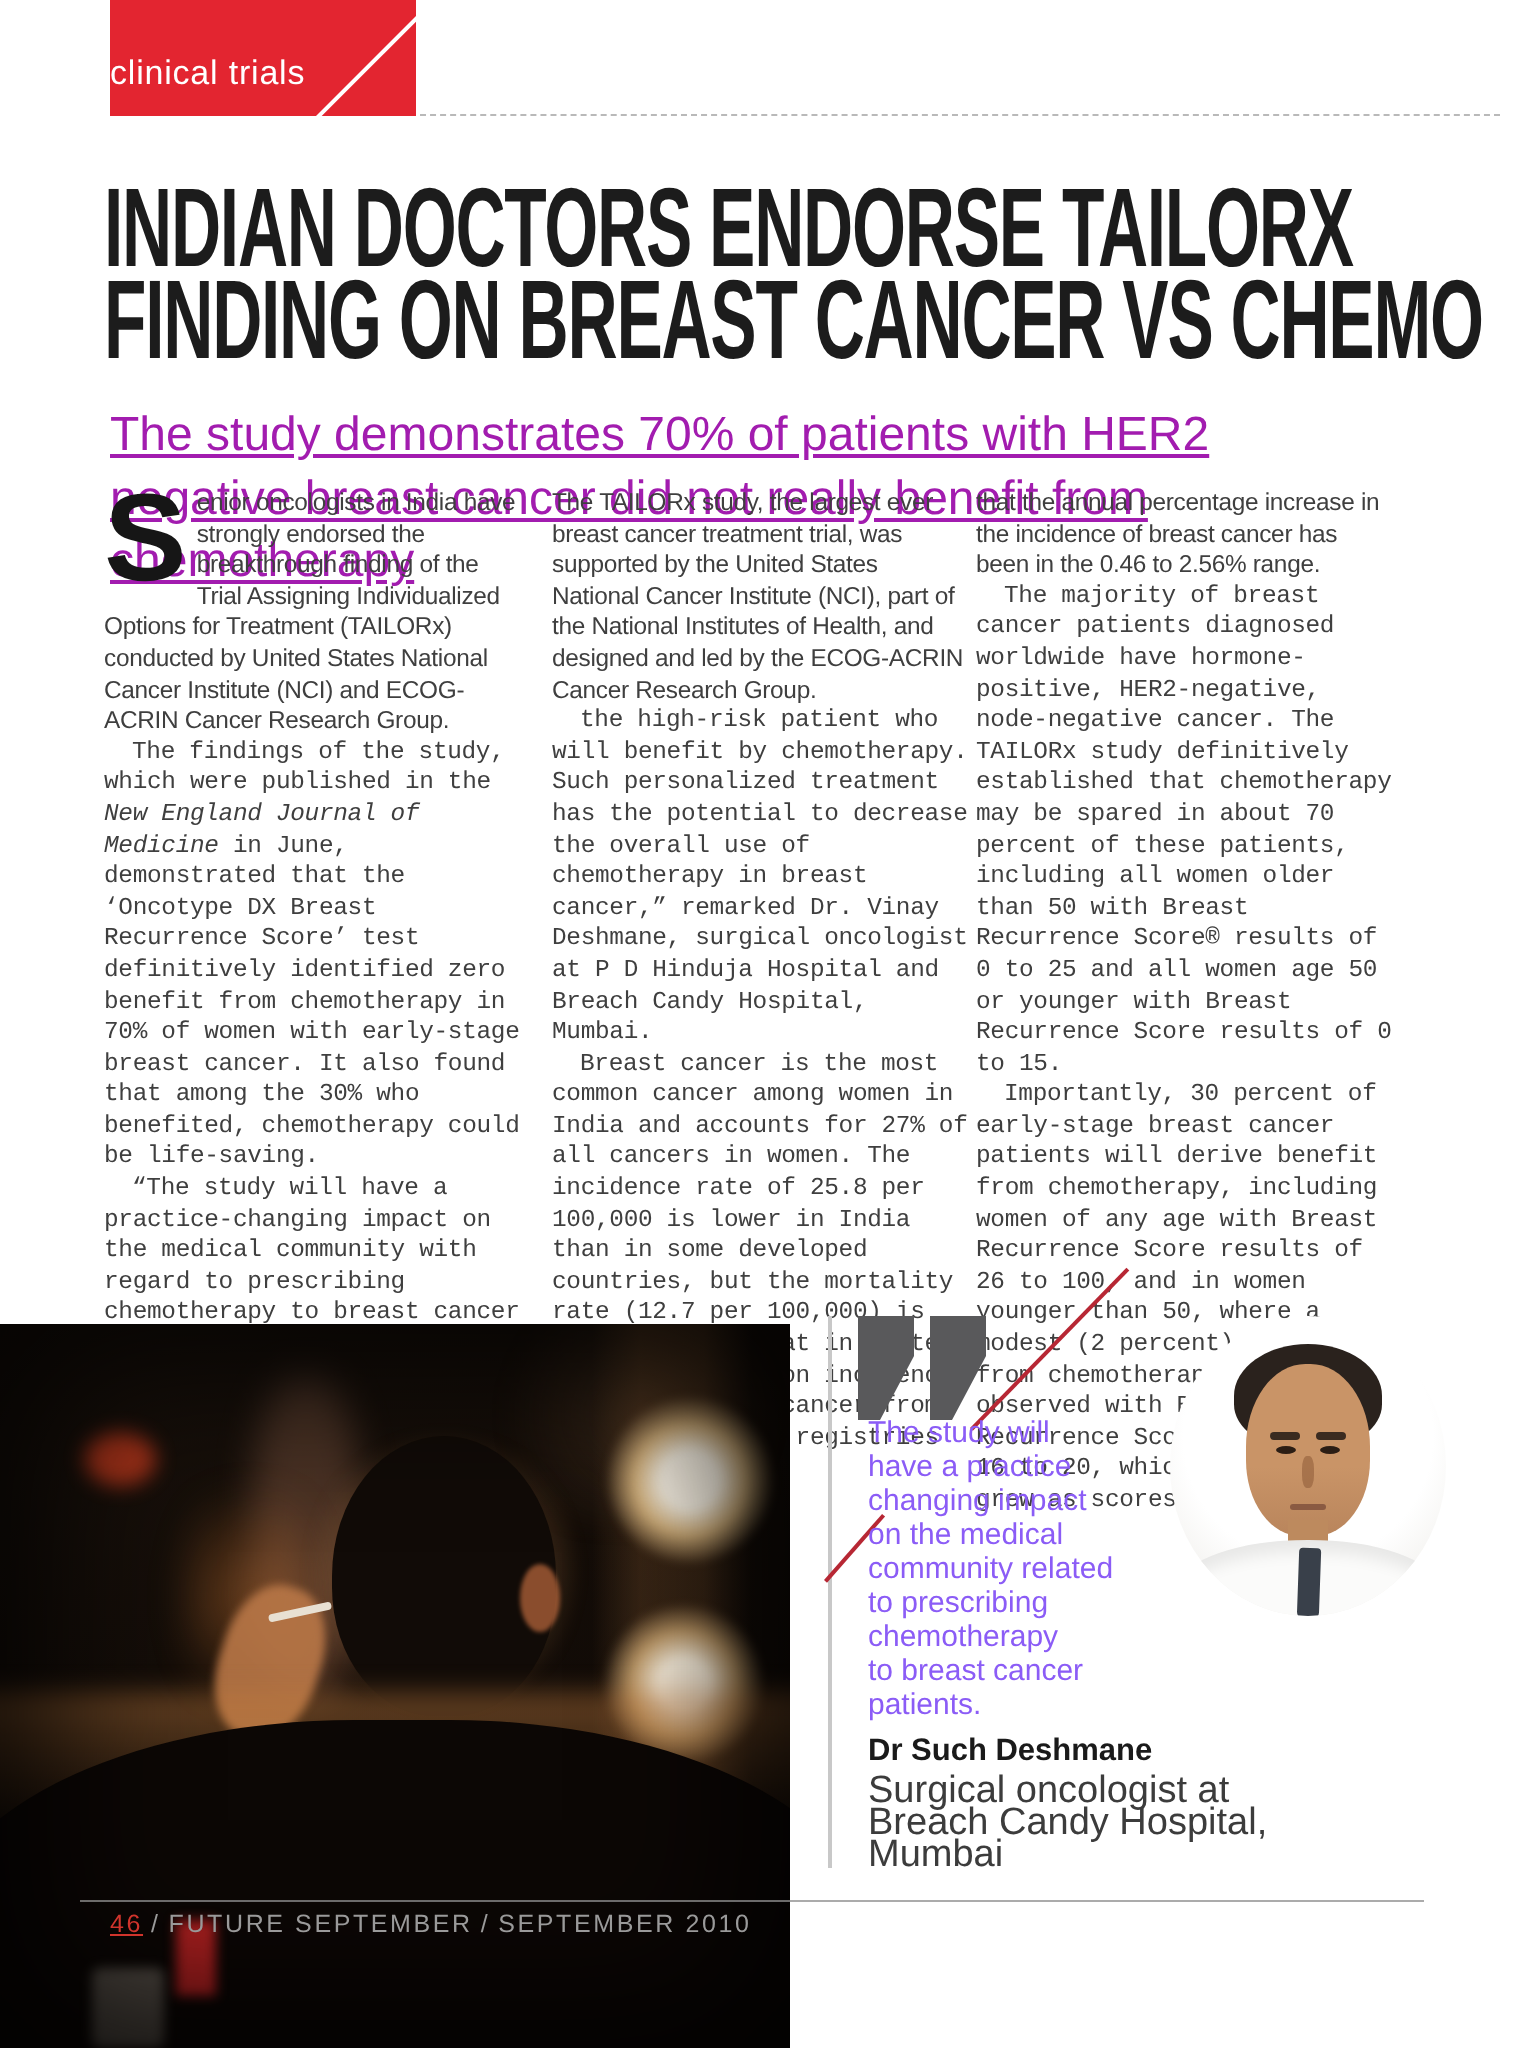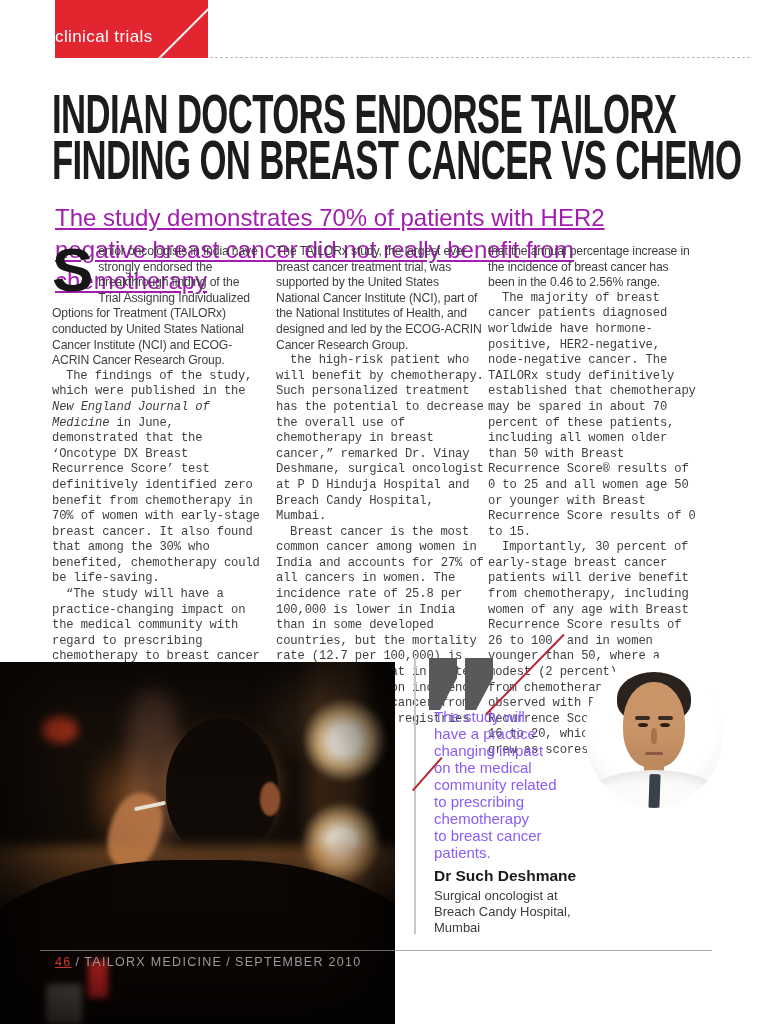--- a/index.html
+++ b/index.html
@@ -96,21 +96,21 @@
   .redline-long  { left:485px; top:714px; width:112px; transform:rotate(-45.7deg); }
   .redline-short { left:412px; top:790px; width:44px;  transform:rotate(-48.7deg); }
   .qmark { position:absolute; left:429px; top:658px; z-index:3; }
   .pullquote-text {
     position:absolute; left:434px; top:708px; width:160px; z-index:3;
     font-size:15px; line-height:17px; color:#8b5cf6; white-space:pre-line;
   }
   .author-name { position:absolute; left:434px; top:867px; z-index:3;
     font-size:15.5px; font-weight:bold; color:#1a1a1a; }
   .author-title { position:absolute; left:434px; top:888px; z-index:3;
-    font-size:13px; line-height:16px; color:#3c3c3c; white-space:pre-line; }
+    font-size:19px; line-height:16px; color:#3c3c3c; white-space:pre-line; }
   
   .portrait {
     position:absolute; left:585px; top:658px; width:138px; height:150px;
     border-radius:50%; overflow:hidden; z-index:4;
     background:radial-gradient(circle at 50% 40%, #ffffff 0 55%, #e9e7e2 100%);
   }
   .portrait * { position:absolute; }
   .pt-hair { left:32px; top:14px; width:74px; height:52px;
     background:#2a221d; border-radius:50% 50% 42% 42%; }
   .pt-face { left:38px; top:24px; width:62px; height:86px;
@@ -217,16 +217,16 @@
     <div class="pt-eye-r"></div>
     <div class="pt-nose"></div>
     <div class="pt-mouth"></div>
     <div class="pt-neck"></div>
     <div class="pt-shirt"></div>
     <div class="pt-tie"></div>
   </div>
 
   <div class="footer-rule"></div>
   <div class="footer-text">
-    <span class="pagenum">46</span><span class="sep">/</span><span>TAILORX MEDICINE</span><span class="sep">/</span><span>SEPTEMBER 2010</span>
+    <span class="pagenum">46</span><span class="sep">/</span><span>FUTURE SEPTEMBER</span><span class="sep">/</span><span>SEPTEMBER 2010</span>
   </div>
 
 </div>
 
 </body></html>

